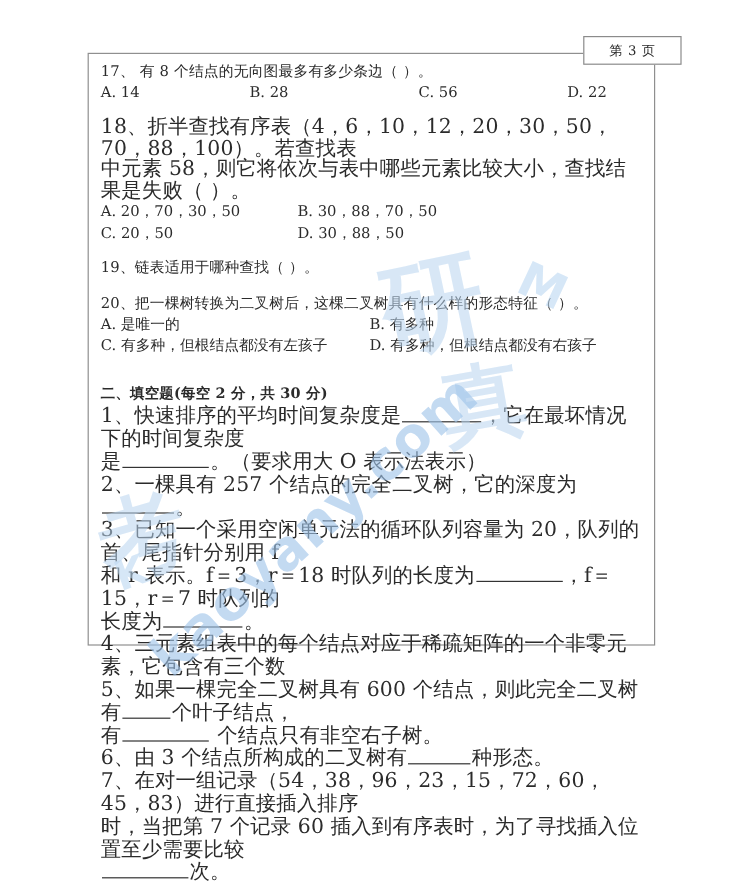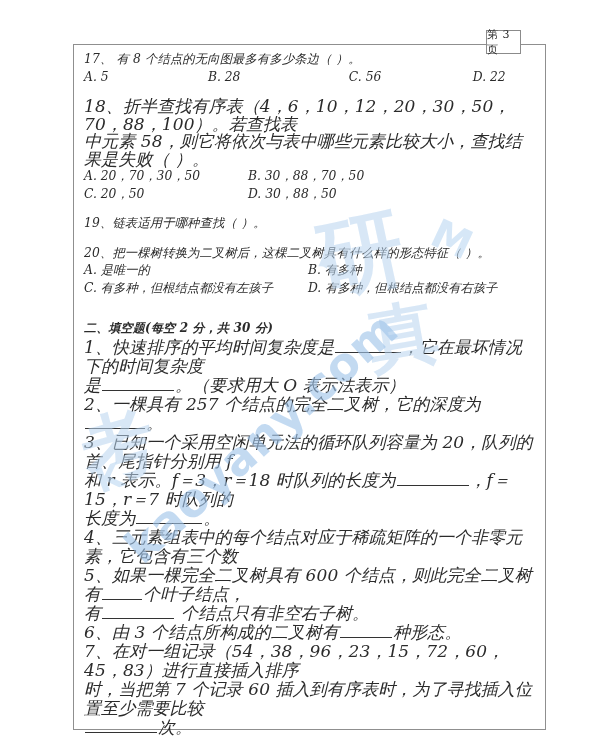--- a/index.html
+++ b/index.html
@@ -78,45 +78,44 @@
     font-weight: 700;
   }
   .wm-blob.e { left: 432px; top: 216px; font-size: 40px; transform: rotate(25deg); }
   .wm-blob.f { left: 96px; top: 458px; font-size: 34px; transform: rotate(-20deg); }
 
   
   .page-num-box {
     position: absolute;
     left: 486px;
     top: 30px;
-    width: 35px;
+    width: 82px;
     height: 24px;
     border: 1px solid #8b8b8b;
     box-sizing: border-box;
     display: flex;
     align-items: center;
     justify-content: center;
     background: #fff;
     z-index: 4;
     font-size: 11px;
     letter-spacing: .5px;
   }
 
   
   .content-frame {
     position: absolute;
     left: 73px;
     top: 44px;
     width: 473px;
-    height: 686px;
+    height: 494px;
     border: 1px solid #8f8f8f;
     box-sizing: border-box;
     background: transparent;
     z-index: 2;
-    font-style: italic;
   }
   .content-inner {
     position: absolute;
     left: 10px;
     top: 6px;
     right: 8px;
   }
 
   
   .q-line {
@@ -188,21 +187,21 @@
 
   <div class="page-num-box">
     <span>第 3 页</span>
   </div>
 
   <div class="content-frame">
     <div class="content-inner">
 
       <div class="q-line">17、  有 8 个结点的无向图最多有多少条边（        ）。</div>
       <div class="opts-row">
-        <span class="opt" style="width:120px">A.  5</span>
+        <span class="opt" style="width:120px">A.  14</span>
         <span class="opt" style="width:137px">B.  28</span>
         <span class="opt" style="width:120px">C.  56</span>
         <span class="opt">D.  22</span>
       </div>
 
       <div class="blk"></div>
 
       <div class="q-stem">18、折半查找有序表（4，6，10，12，20，30，50，70，88，100）。若查找表</div>
       <div class="q-stem">中元素 58，则它将依次与表中哪些元素比较大小，查找结果是失败（        ）。</div>
       <div class="opts-row">

